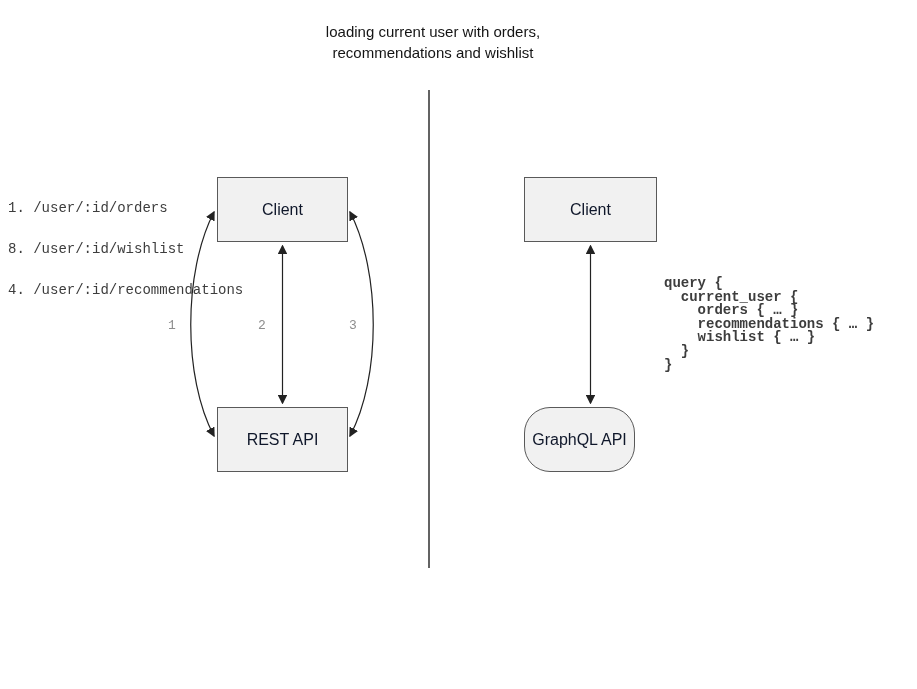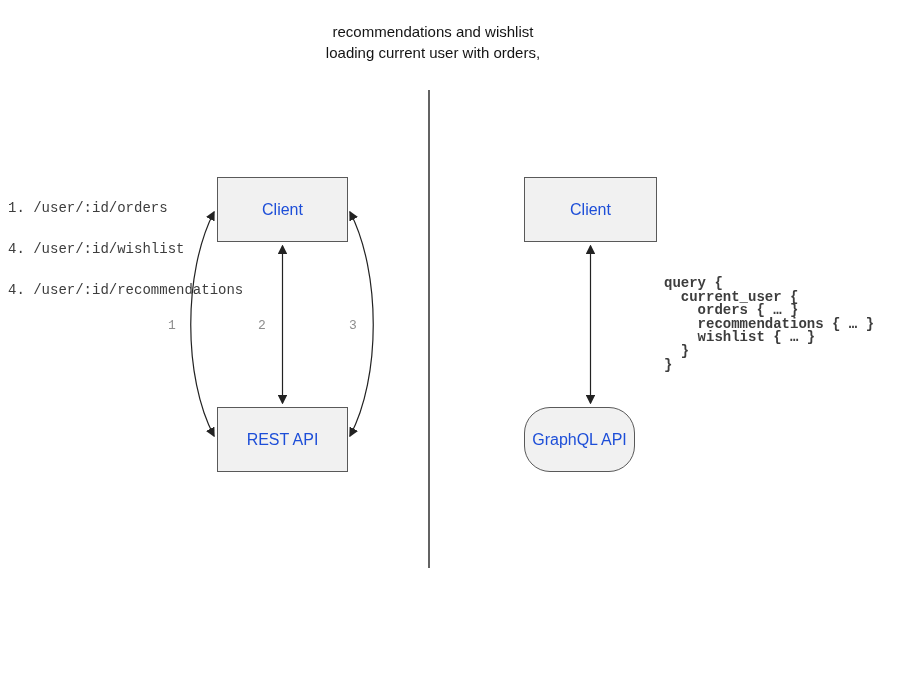--- a/index.html
+++ b/index.html
@@ -40,21 +40,21 @@
     position: absolute;
     width: 131px;
     height: 65px;
     background: #f1f1f1;
     border: 1.5px solid #595959;
     box-sizing: border-box;
     display: flex;
     align-items: center;
     justify-content: center;
     font-size: 16px;
-    color: #1d4ed8;
+    color: #0f172a;
   }
   .client-left { left: 217px; top: 177px; }
   .api-left    { left: 217px; top: 407px; }
   .client-right{ left: 524px; top: 177px; width: 133px; }
   .api-right   { left: 524px; top: 407px; width: 111px; border-radius: 26px; }
   .code {
     font-family: "Liberation Mono", "DejaVu Sans Mono", monospace;
     font-size: 14px;
     line-height: 13.6px;
     color: #3d3d3d;
@@ -73,41 +73,41 @@
   .num-1 { left: 172px; top: 325px; }
   .num-2 { left: 262px; top: 325px; }
   .num-3 { left: 353px; top: 325px; }
 </style>
 </head>
 <body>
 
 <div class="canvas">
 
   <div class="title">
+    <div>loading current user with orders,</div>
     <div>recommendations and wishlist</div>
-    <div>loading current user with orders,</div>
   </div>
 
   <svg class="arrows" width="917" height="689" viewBox="0 0 917 689">
     <defs>
       <marker id="ah" viewBox="0 0 10 10" refX="8.5" refY="5" markerWidth="8" markerHeight="8" orient="auto-start-reverse">
         <path d="M0 0 L10 5 L0 10 z" fill="#222222"></path>
       </marker>
     </defs>
     <path d="M 214 212 C 183 272, 183 378, 214 436" fill="none" stroke="#222222" stroke-width="1.2" marker-start="url(#ah)" marker-end="url(#ah)"></path>
     <line x1="282.5" y1="246" x2="282.5" y2="403" stroke="#222222" stroke-width="1.2" marker-start="url(#ah)" marker-end="url(#ah)"></line>
     <path d="M 350 212 C 381 272, 381 378, 350 436" fill="none" stroke="#222222" stroke-width="1.2" marker-start="url(#ah)" marker-end="url(#ah)"></path>
     <line x1="590.5" y1="246" x2="590.5" y2="403" stroke="#222222" stroke-width="1.2" marker-start="url(#ah)" marker-end="url(#ah)"></line>
   </svg>
 
   <div class="divider"></div>
 
   <div class="code endpoints">
     <div>1. /user/:id/orders</div>
-    <div>4. /user/:id/wishlist</div>
+    <div>8. /user/:id/wishlist</div>
     <div>4. /user/:id/recommendations</div>
   </div>
 
   <div class="node client-left">
     <span>Client</span>
   </div>
   <div class="node api-left">
     <span>REST API</span>
   </div>
 

